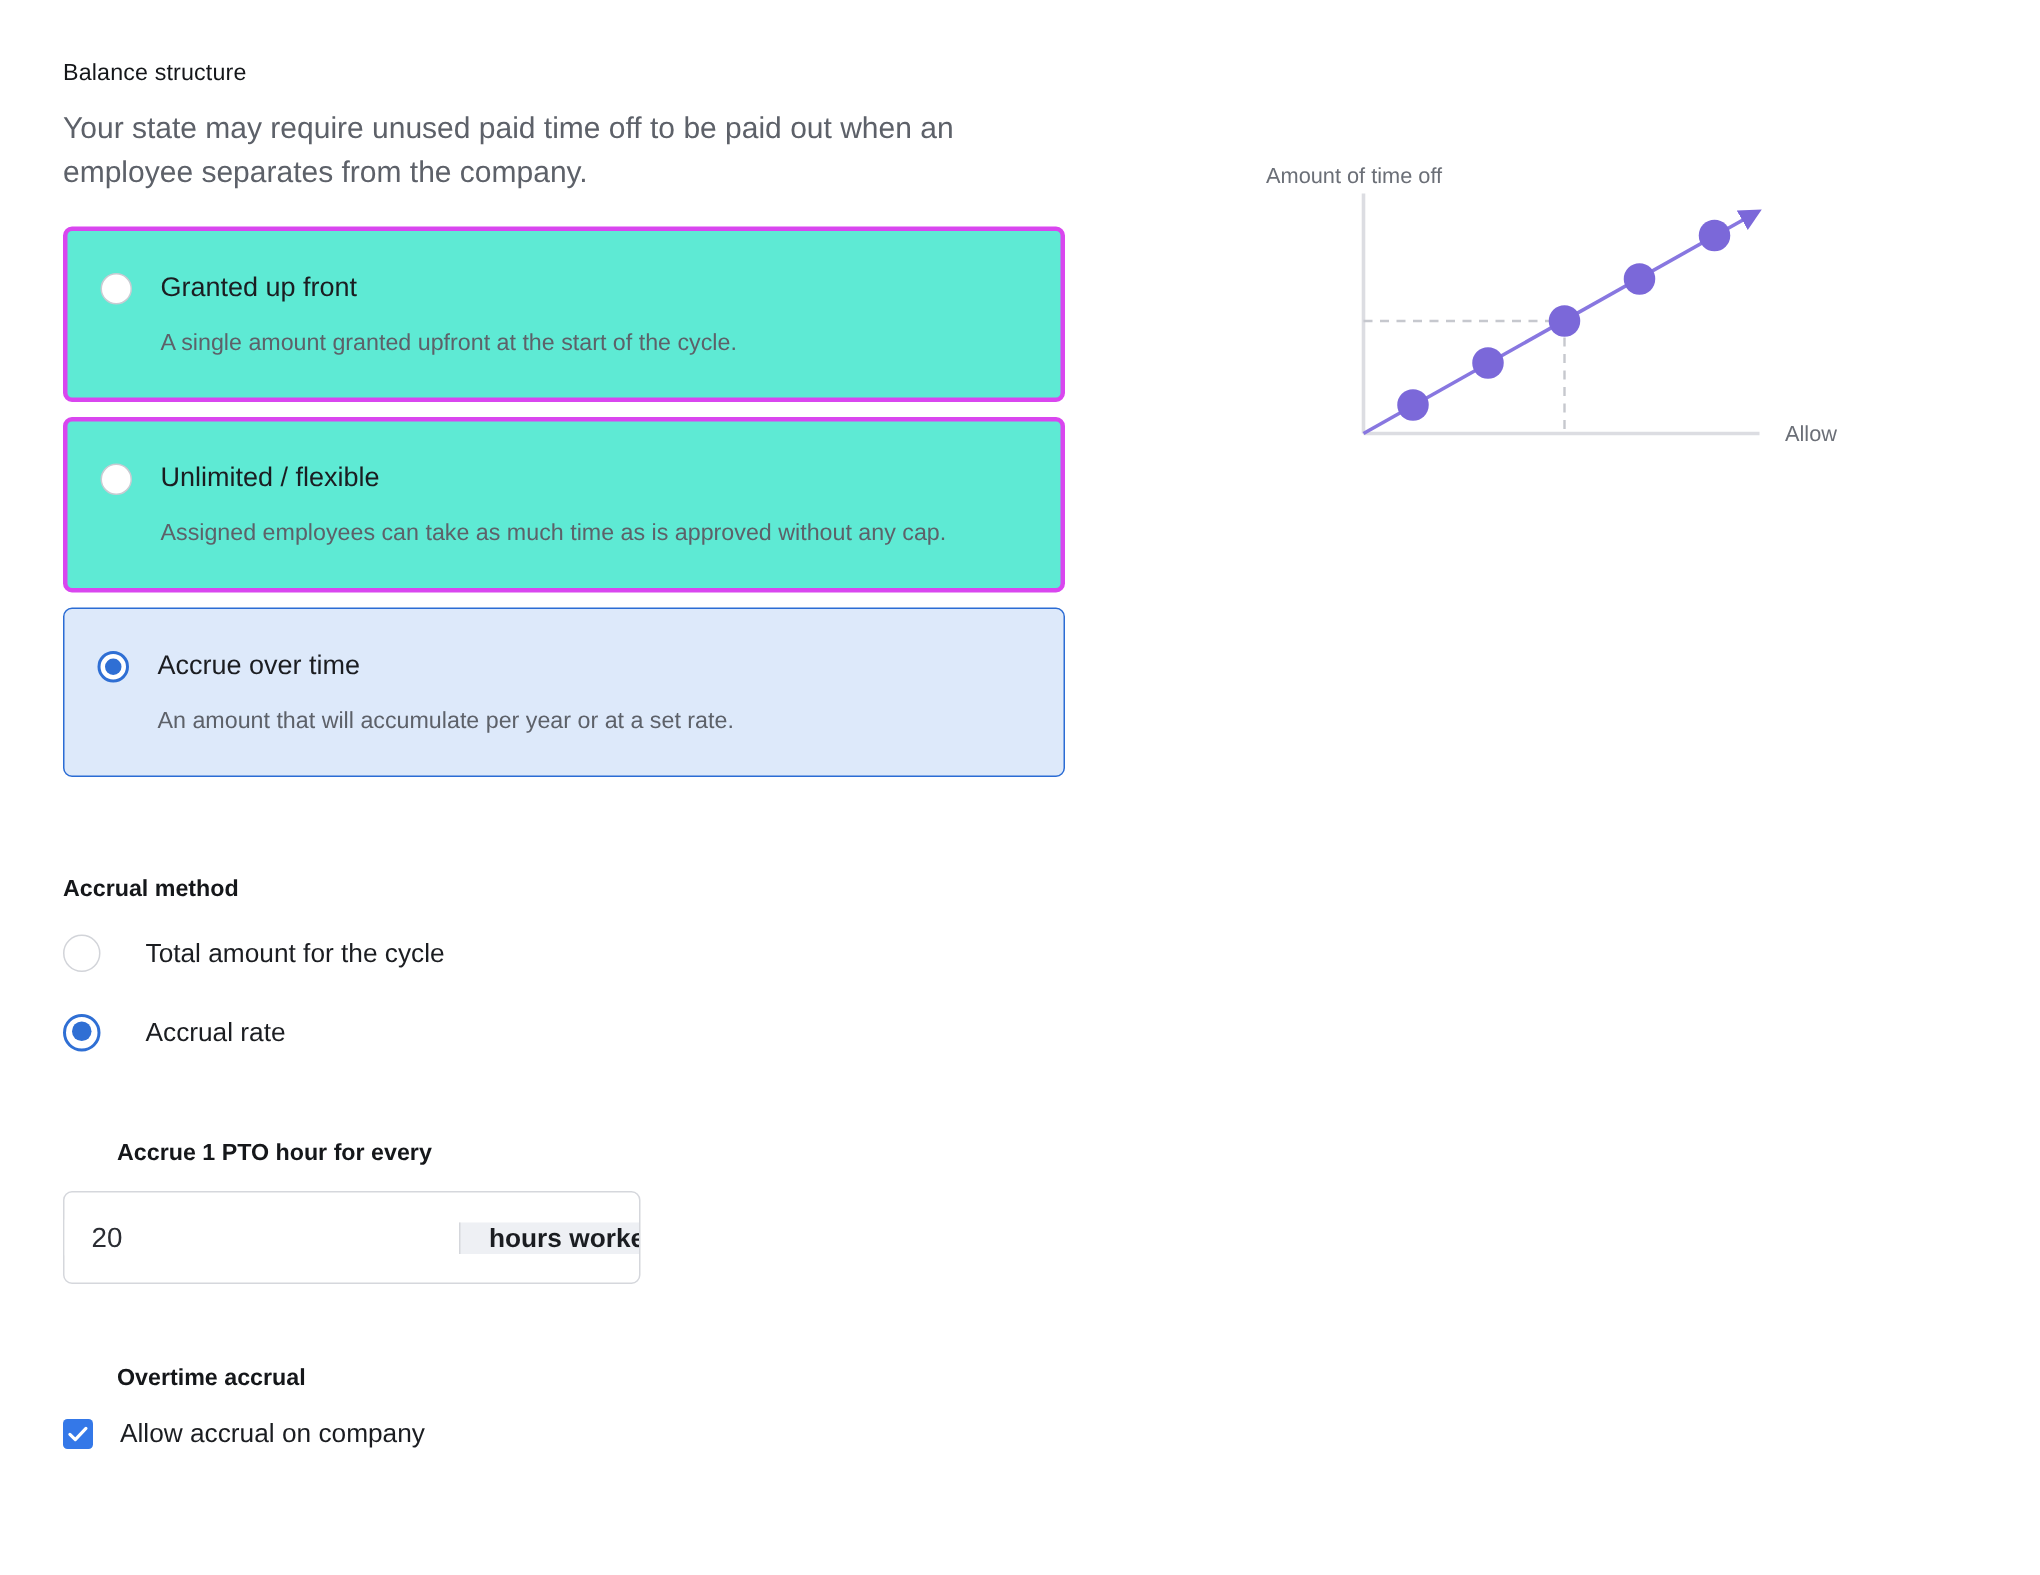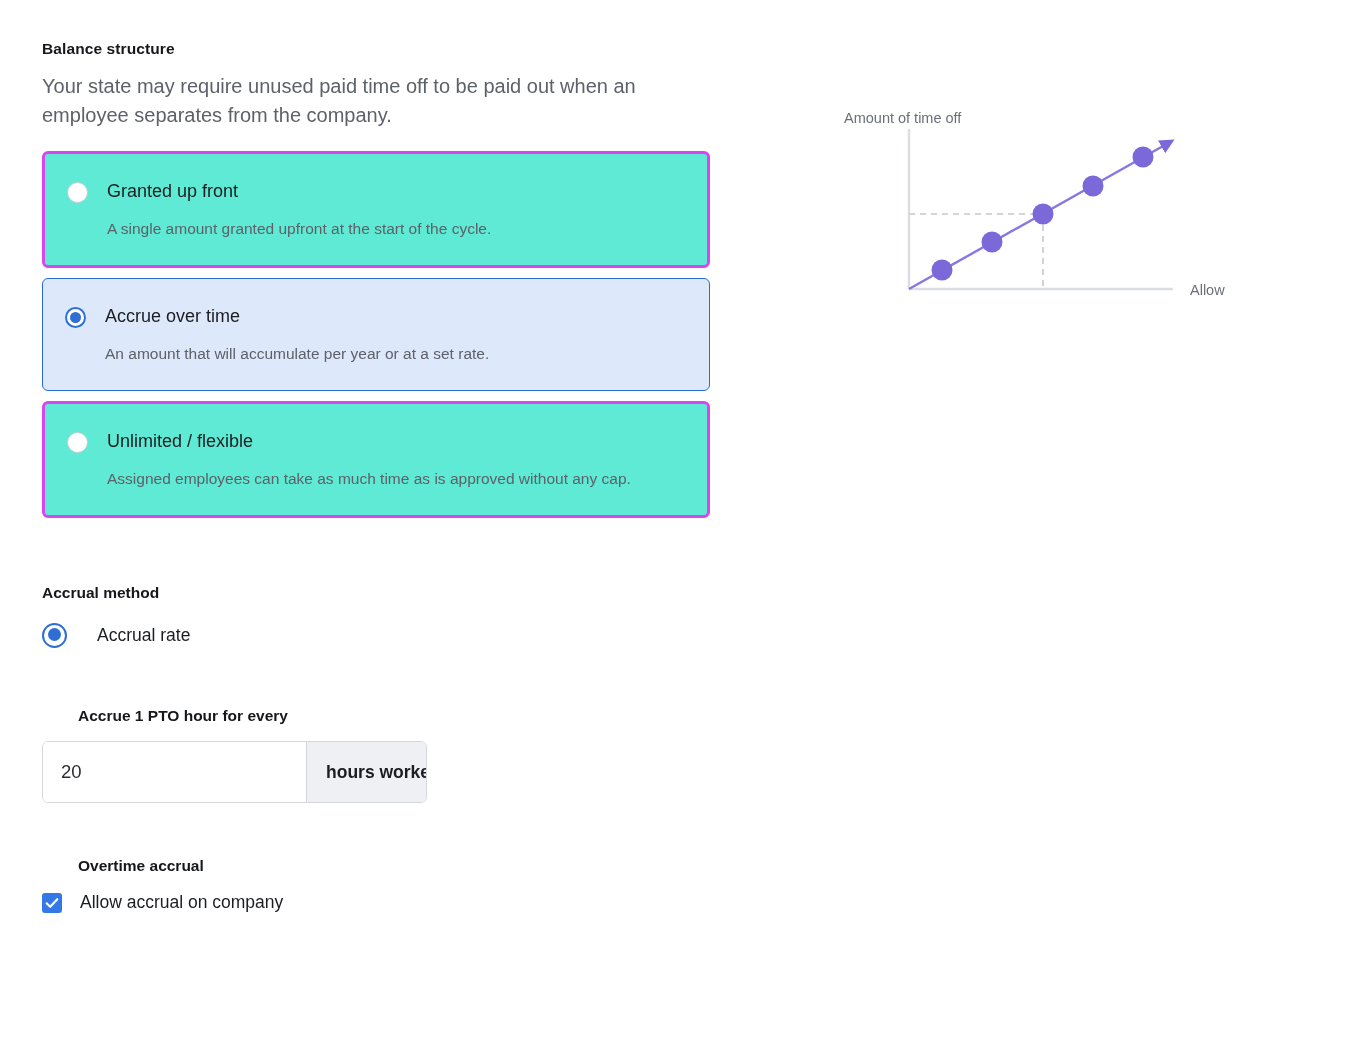--- a/index.html
+++ b/index.html
@@ -19,21 +19,21 @@
   
   .left-col {
     position: absolute;
     left: 42px;
     top: 40px;
     width: 680px;
   }
 
   .section-title {
     font-size: 15.5px;
-    font-weight: bold;
+    font-weight: normal;
     color: #15171a;
     letter-spacing: 0.1px;
     margin: 0;
   }
 
   .section-desc {
     font-size: 20px;
     line-height: 29px;
     color: #5d6169;
     margin: 14px 0 0 0;
@@ -152,20 +152,21 @@
   }
   .input-group {
     display: flex;
     width: 385px;
     height: 62px;
     border: 1px solid #d5d7dc;
     border-radius: 6px;
     overflow: hidden;
     background: #ffffff;
     box-sizing: border-box;
+    align-items: center;
   }
   .input-value {
     flex: 1 1 auto;
     display: flex;
     align-items: center;
     padding-left: 18px;
     font-size: 18.5px;
     color: #2b2d33;
     background: #ffffff;
     border: none;
@@ -233,37 +234,41 @@
   <p class="section-desc">Your state may require unused paid time off to be paid out when an employee separates from the company.</p>
 
   <div class="card-list">
 
     <div class="radio-card">
       <span class="radio-mark"></span>
       <div class="card-title">Granted up front</div>
       <div class="card-desc">A single amount granted upfront at the start of the cycle.</div>
     </div>
 
+    <div class="radio-card">
+      <span class="radio-mark"></span>
+      <div class="card-title">Unlimited / flexible</div>
+      <div class="card-desc">Assigned employees can take as much time as is approved without any cap.</div>
+    </div>
+
     <div class="radio-card selected">
       <span class="radio-mark"></span>
       <div class="card-title">Accrue over time</div>
       <div class="card-desc">An amount that will accumulate per year or at a set rate.</div>
     </div>
 
-    <div class="radio-card">
-      <span class="radio-mark"></span>
-      <div class="card-title">Unlimited / flexible</div>
-      <div class="card-desc">Assigned employees can take as much time as is approved without any cap.</div>
-    </div>
-
   </div>
 
   <div class="method-block">
     <div class="method-title">Accrual method</div>
 
+    <div class="radio-row">
+      <span class="radio-dot"></span>
+      <span class="radio-label">Total amount for the cycle</span>
+    </div>
 
     <div class="radio-row">
       <span class="radio-dot on"></span>
       <span class="radio-label">Accrual rate</span>
     </div>
   </div>
 
   <div class="accrue-block">
     <div class="field-label">Accrue 1 PTO hour for every</div>
 

